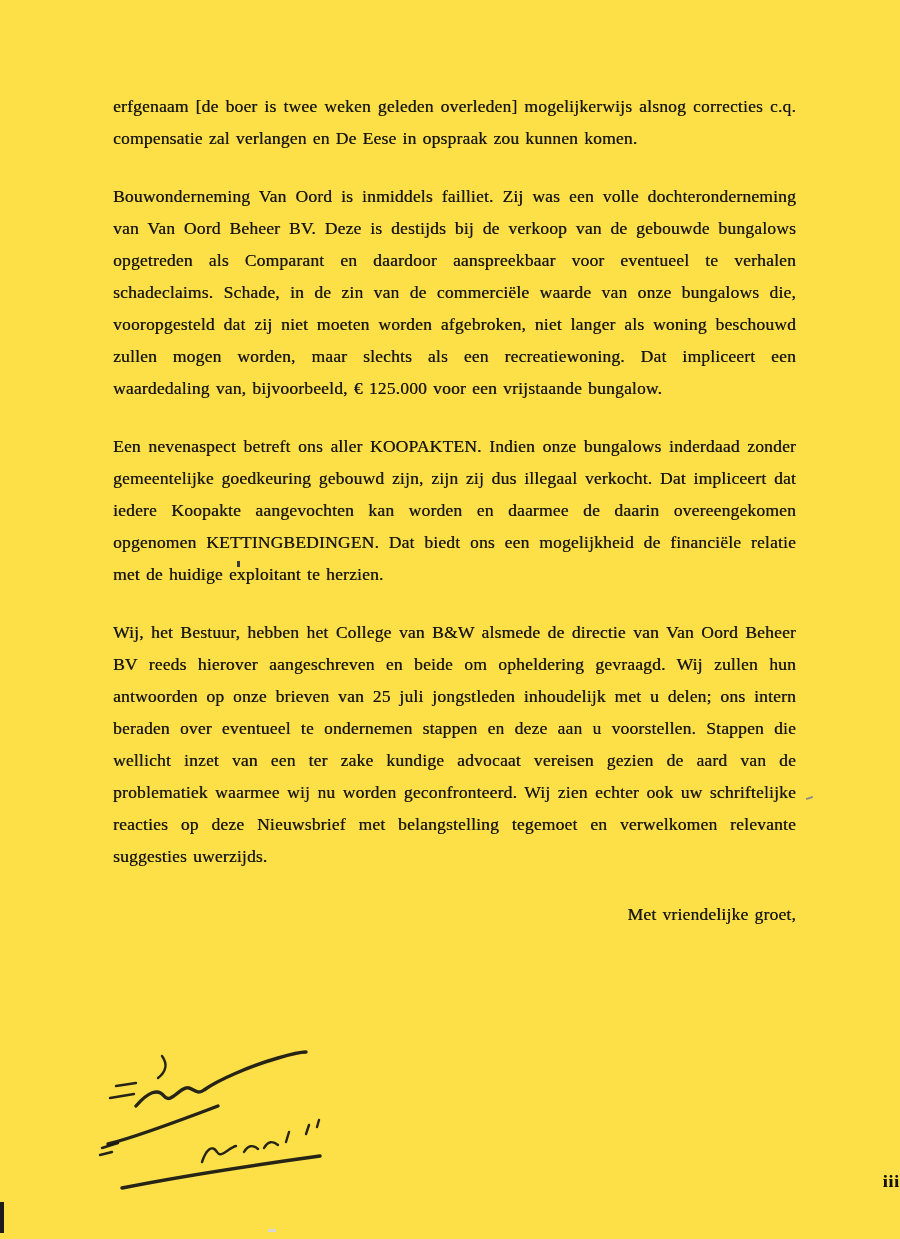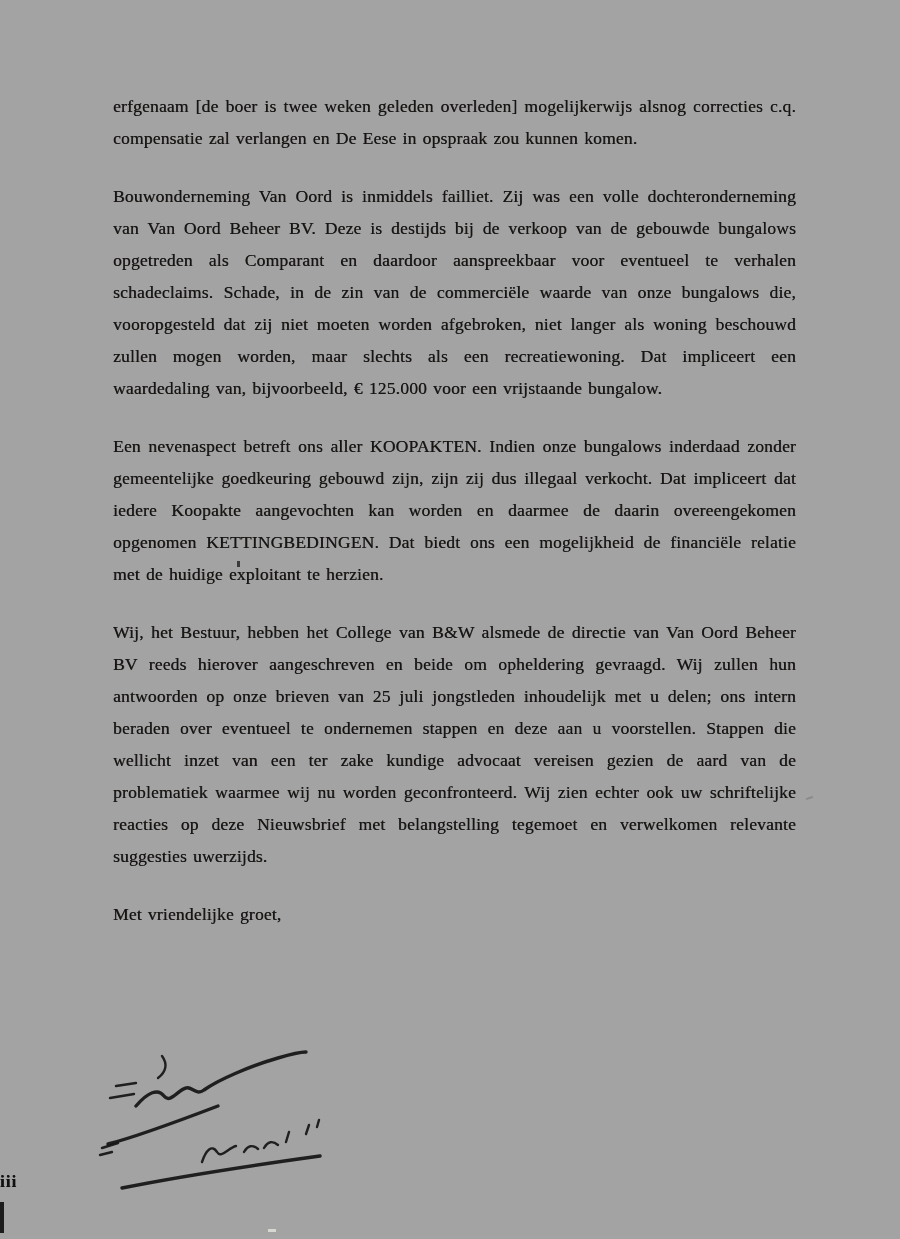--- a/index.html
+++ b/index.html
@@ -4,21 +4,21 @@
 <style>
   html, body {
     margin: 0;
     padding: 0;
     background: #ffffff;
   }
   .sheet {
     position: relative;
     width: 900px;
     height: 1239px;
-    background: #a3a3a3;
+    background: #fde047;
     overflow: hidden;
     font-family: "Liberation Serif", serif;
   }
   .content {
     position: absolute;
     left: 113px;
     top: 90px;
     width: 683px;
     color: #171513;
     font-size: 17.5px;
@@ -26,35 +26,35 @@
     text-align: justify;
     letter-spacing: 0.2px;
     word-spacing: 1.5px;
     text-shadow: 0.4px 0.4px 0.5px rgba(25,22,20,0.72);
   }
   .content p {
     margin: 0 0 26px 0;
   }
   .content p.closing {
     margin-bottom: 0;
-    text-align: left;
+    text-align: right;
   }
   .signature {
     position: absolute;
     left: 92px;
     top: 1040px;
     width: 330px;
     height: 160px;
   }
   .page-number {
     position: absolute;
     left: 0;
     top: 1172px;
     width: 900px;
-    text-align: left;
+    text-align: right;
     color: #111;
     font-size: 17px;
     font-weight: bold;
     letter-spacing: 1px;
     text-shadow: 0.3px 0.3px 0.4px rgba(0,0,0,0.7);
   }
   
   .edge-sliver {
     position: absolute;
     left: 0;

